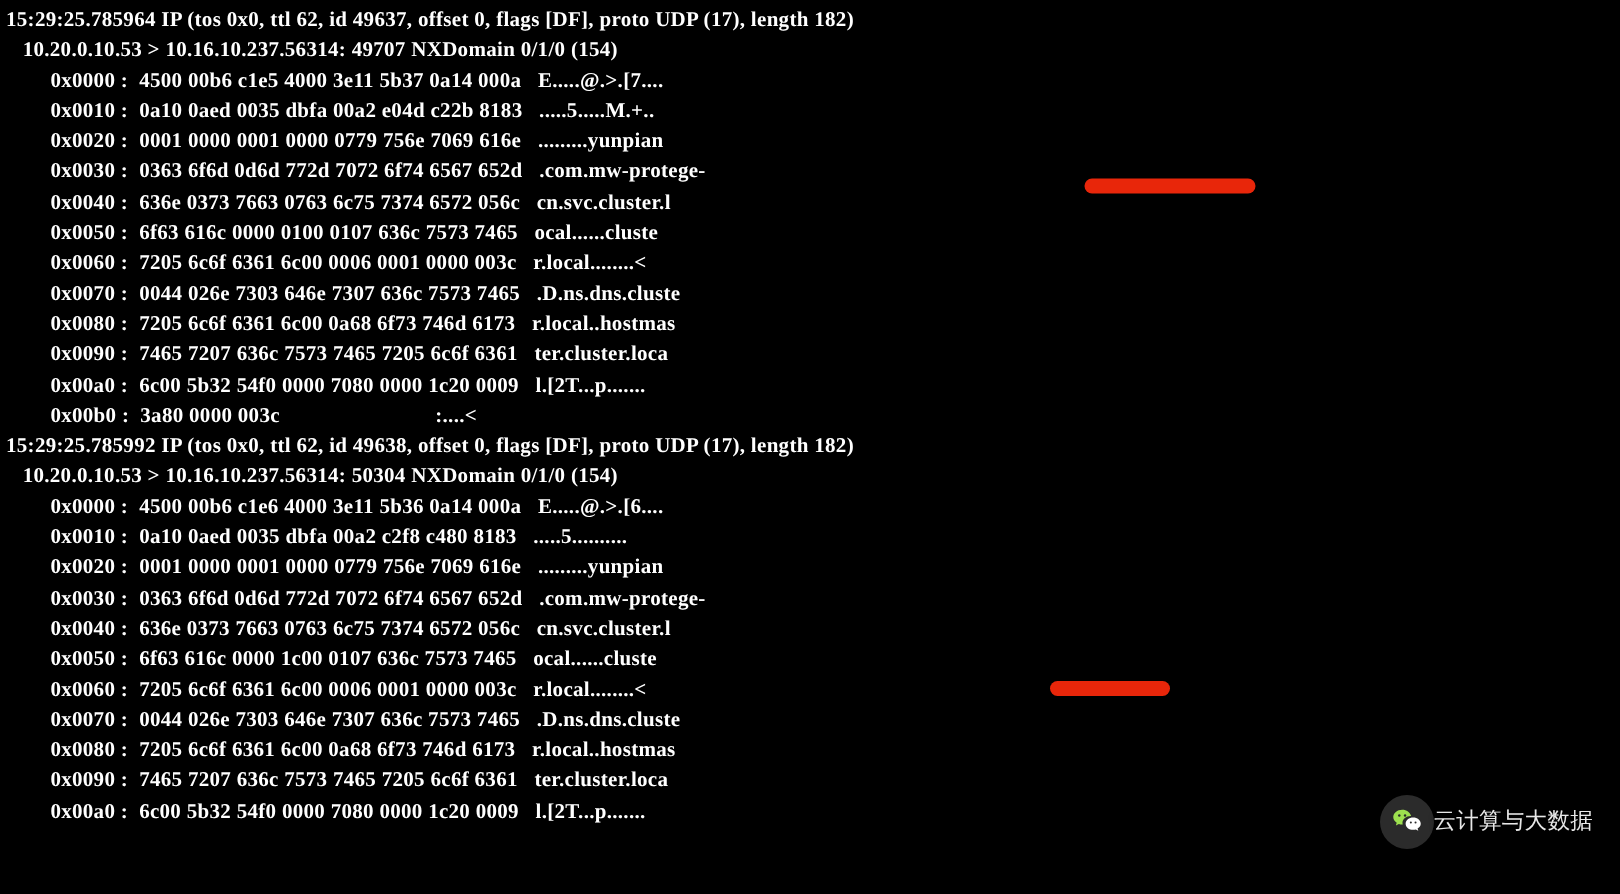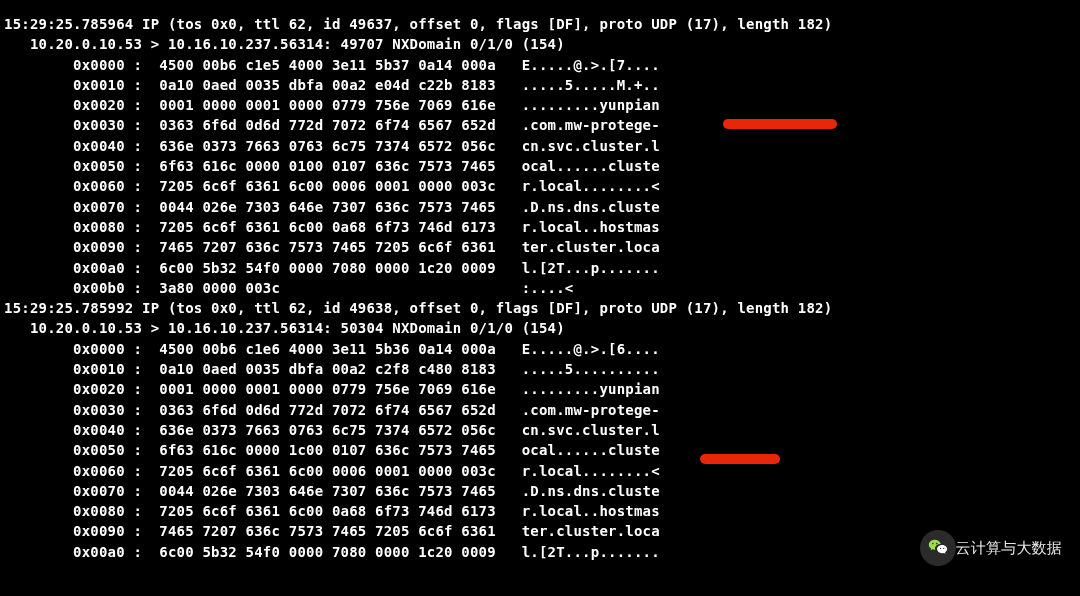--- a/index.html
+++ b/index.html
@@ -15,21 +15,22 @@
       line-height: 1.45;
       width: 1080px;
       height: 596px;
       overflow: hidden;
       position: relative;
       font-weight: bold;
       letter-spacing: 0.2px;
     }
     .terminal {
       white-space: pre;
-      padding: 14px 4px;
+      padding: 4px 4px;
+      font-family: Liberation Serif, serif;
     }
     .redact {
       position: absolute;
       background: #e8260a;
       border-radius: 6px;
       height: 10px;
     }
     .redact1 {
       top: 119px;
       left: 723px;

